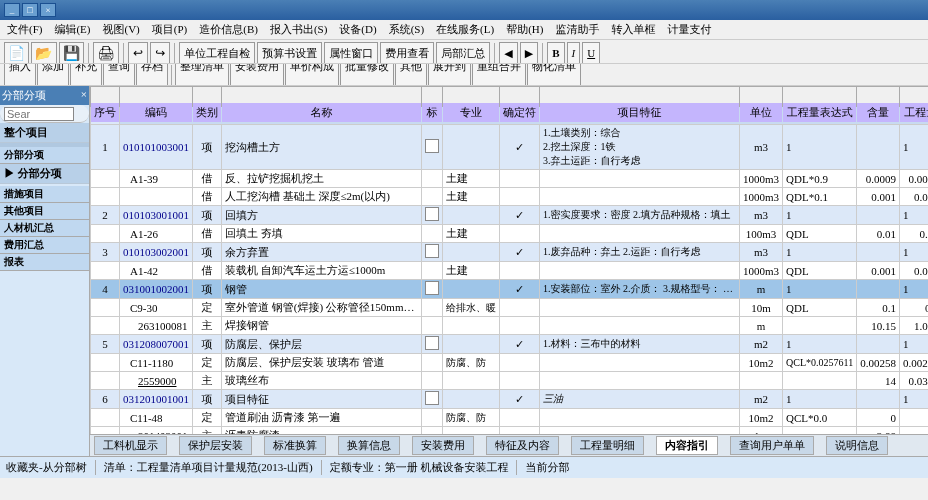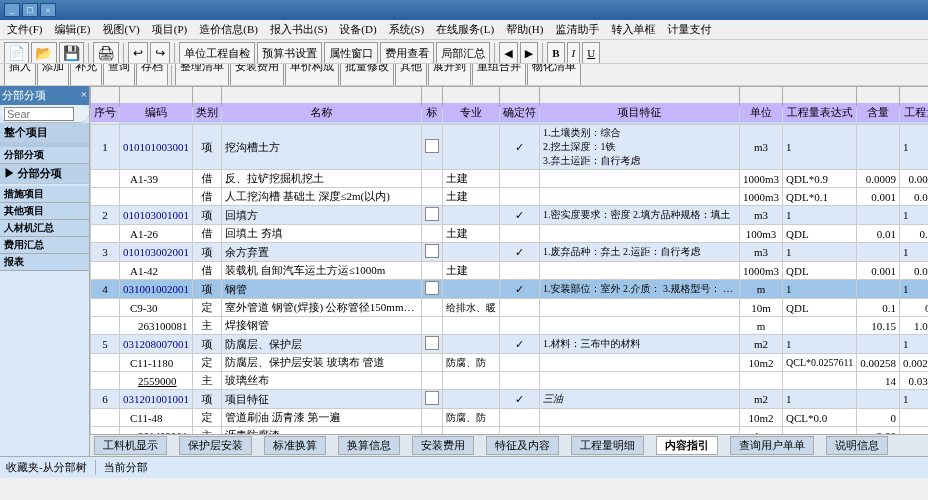--- a/index.html
+++ b/index.html
@@ -485,14 +485,16 @@
       <div class="bottom-tab">工程量明细</div>
       <div class="bottom-tab active">内容指引</div>
       <div class="bottom-tab">查询用户单单</div>
       <div class="bottom-tab">说明信息</div>
     </div>
   </div>
 </div>
 
 <div class="status-bar">
   <span class="status-section">收藏夹-从分部树</span>
+  <span class="status-section">清单：工程量清单项目计量规范(2013-山西)</span>
+  <span class="status-section">定额专业：第一册 机械设备安装工程</span>
   <span>当前分部</span>
 </div>
 
 </body></html>

